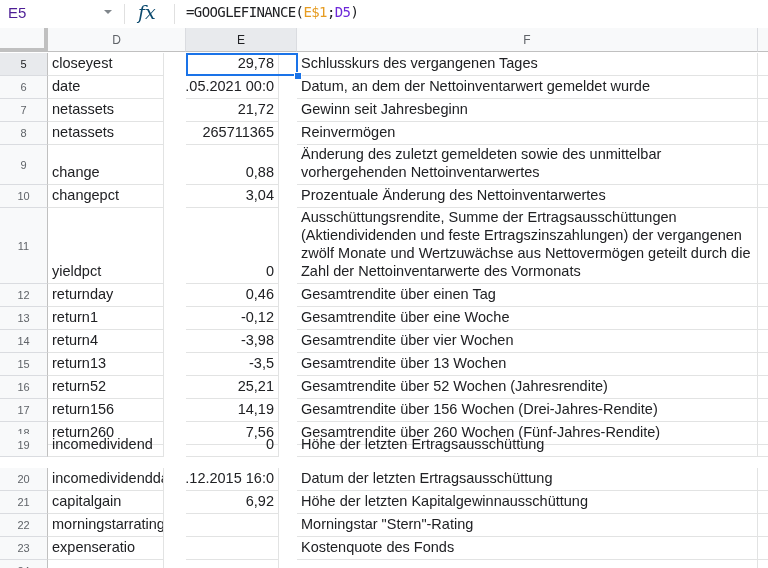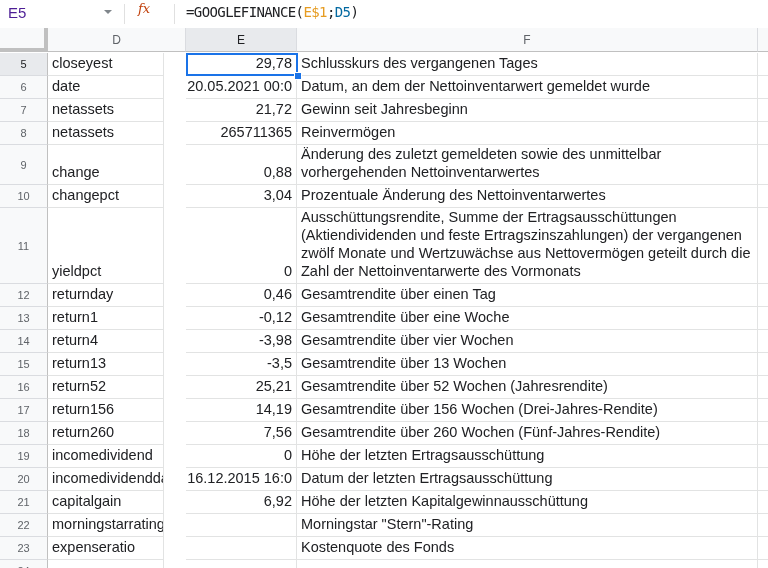--- a/index.html
+++ b/index.html
@@ -6,44 +6,44 @@
   body { width:768px; height:568px; overflow:hidden; background:#fff;
          font-family:"Liberation Sans", sans-serif; color:#202124; position:relative; }
   .fbar { position:absolute; left:0; top:0; width:768px; height:28px; background:#fff;
           border-bottom:1px solid #dadce0; }
   .namebox { position:absolute; left:0; top:0; width:120px; height:28px; }
   .namebox .ref { position:absolute; left:8px; top:4px; font-size:15px; color:#4c1d95; }
   .namebox .caret { position:absolute; left:104px; top:10px; width:0; height:0;
           border-left:4px solid transparent; border-right:4px solid transparent; border-top:4px solid #80868b; }
   .sep1 { position:absolute; left:124px; top:4px; width:1px; height:20px; background:#e0e0e0; }
   .fx { position:absolute; left:138px; top:1px; font-family:"DejaVu Serif", serif; font-style:italic;
-        font-size:13px; color:#c2410c; }
+        font-size:19px; color:#0c4a6e; }
   .sep2 { position:absolute; left:174px; top:4px; width:1px; height:20px; background:#e0e0e0; }
   .formula { position:absolute; left:186px; top:4px; font-family:"DejaVu Sans Mono", monospace; font-size:14px;
              color:#202124; letter-spacing:-0.6px; white-space:pre; }
   .formula .r1 { color:#e69c22; }
-  .formula .r2 { color:#0369a1; }
+  .formula .r2 { color:#6d28d9; }
 
   .colhead { position:absolute; top:28px; height:24px; background:#f8f9fa; border-right:1px solid #dadce0;
              border-bottom:1px solid #c0c0c0; box-sizing:border-box; font-size:12px; color:#5f6368;
              text-align:center; line-height:24px; }
   .colhead.sel { background:#e8eaed; color:#202124; }
   .corner { position:absolute; left:0; top:28px; width:48px; height:24px; background:#f8f9fa;
             border-right:4px solid #c0c0c0; border-bottom:4px solid #c0c0c0; box-sizing:border-box; }
 
   .row { position:absolute; left:0; width:768px; box-sizing:border-box; }
   .rh { position:absolute; left:0; top:0; bottom:0; width:48px; background:#f8f9fa;
         border-right:1px solid #c0c0c0; border-bottom:1px solid #dadce0; box-sizing:border-box;
         font-size:11px; color:#5f6368; display:flex; align-items:center; justify-content:center; }
   .row.sel .rh { background:#e8eaed; color:#202124; }
   .cell { position:absolute; top:0; bottom:0; border-right:1px solid #e2e3e3; border-bottom:1px solid #e2e3e3;
           box-sizing:border-box; font-size:14.5px; color:#202124; padding:0 4px; overflow:hidden;
           white-space:nowrap; display:flex; align-items:flex-end; padding-bottom:3px; line-height:18px; }
   .cD { left:48px; width:116px; }
-  .cE { left:186px; width:111px; justify-content:flex-end; }
+  .cE { left:186px; width:93px; justify-content:flex-end; }
   .cF { left:297px; width:461px; white-space:normal; }
   .cG { left:758px; width:20px; }
   .selcell { position:absolute; left:186px; top:53px; width:112px; height:23px; border:2px solid #1a73e8;
              box-sizing:border-box; pointer-events:none; }
   .handle { position:absolute; left:294px; top:72px; width:6px; height:6px; background:#1a73e8;
             border:1px solid #fff; }
 </style>
 </head>
 <body>
 
@@ -156,21 +156,21 @@
       <div class="cell cF">Gesamtrendite über 156 Wochen (Drei-Jahres-Rendite)</div>
       <div class="cell cG"></div>
     </div>
     <div class="row" style="top: 422px; height: 23px;">
       <div class="rh">18</div>
       <div class="cell cD">return260</div>
       <div class="cell cE">7,56</div>
       <div class="cell cF">Gesamtrendite über 260 Wochen (Fünf-Jahres-Rendite)</div>
       <div class="cell cG"></div>
     </div>
-    <div class="row" style="top: 445px; height: 23px;">
+    <div class="row" style="top: 434px; height: 23px;">
       <div class="rh">19</div>
       <div class="cell cD">incomedividend</div>
       <div class="cell cE">0</div>
       <div class="cell cF">Höhe der letzten Ertragsausschüttung</div>
       <div class="cell cG"></div>
     </div>
     <div class="row" style="top: 468px; height: 23px;">
       <div class="rh">20</div>
       <div class="cell cD">incomedividenddate</div>
       <div class="cell cE">16.12.2015 16:0</div>

